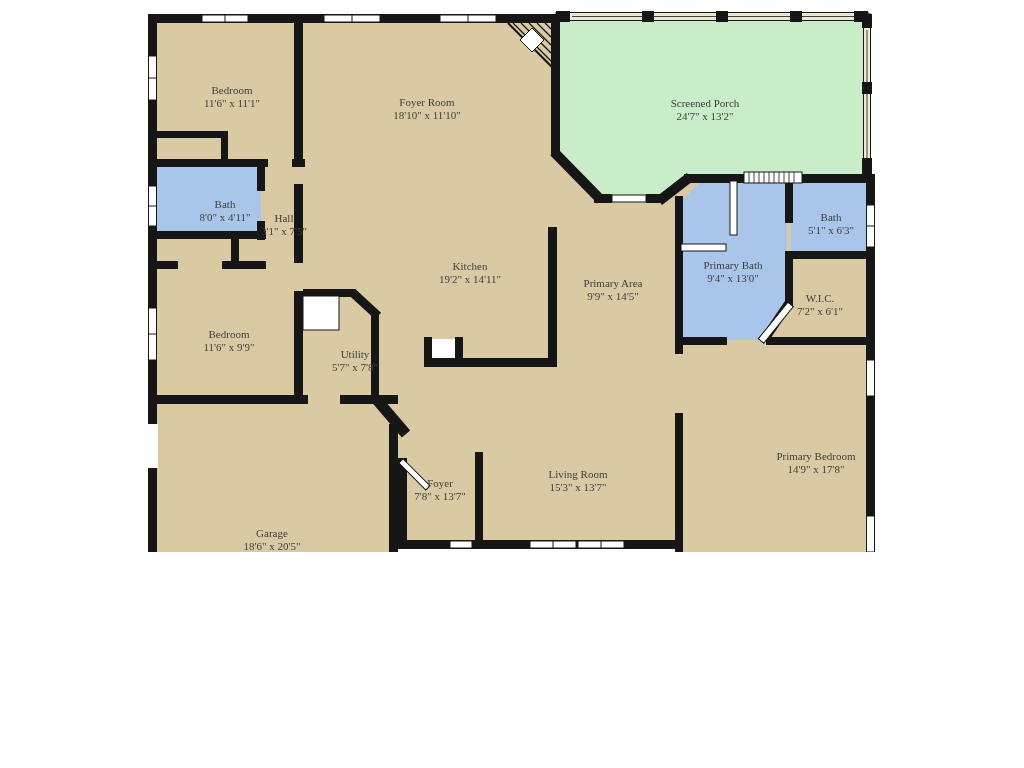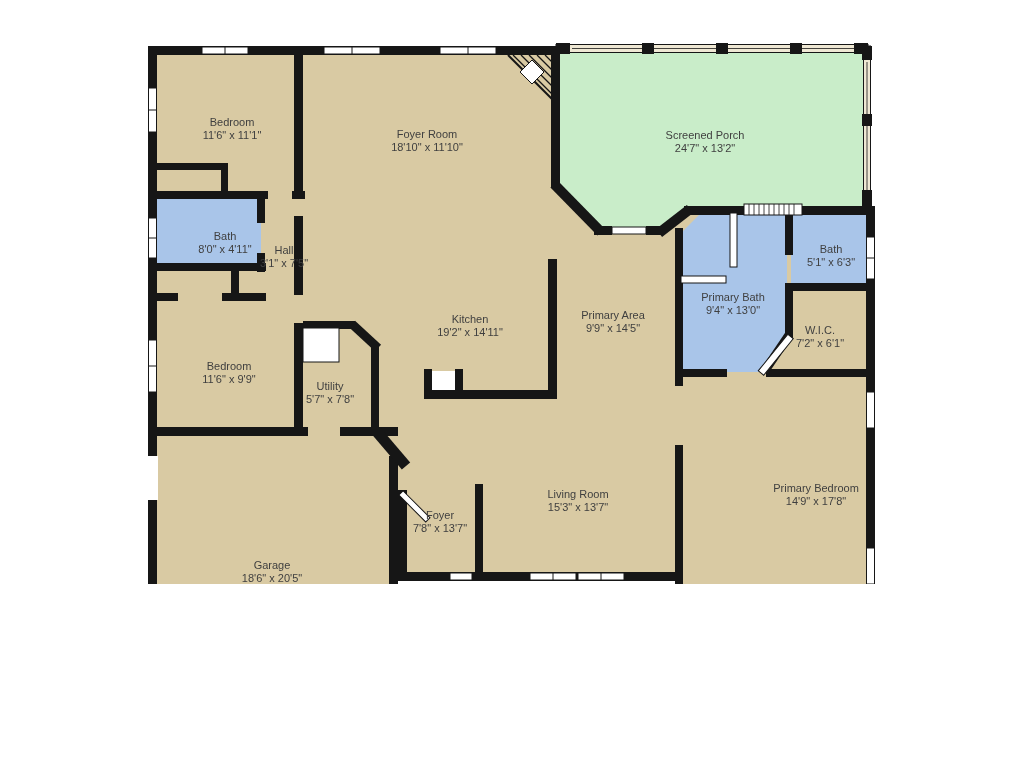--- a/index.html
+++ b/index.html
@@ -1,17 +1,17 @@
 <!DOCTYPE html>
 <html><head>
 <meta charset="utf-8">
 <style>
   html,body{margin:0;padding:0;background:#ffffff;}
   #stage{position:relative;width:1024px;height:552px;background:#ffffff;overflow:hidden;
-         font-family:Liberation Sans, sans-serif;margin-top:32px;}
+         font-family:Liberation Serif, serif;}
   #plan-svg{position:absolute;left:0;top:0;}
   .rl{position:absolute;transform:translateX(-50%);text-align:center;
       font-size:11px;line-height:12.5px;color:#3f3f3f;white-space:nowrap;}
   .watermark{position:absolute;left:6px;top:716px;font-size:28px;letter-spacing:1px;
       color:#cccccc;font-weight:400;}
   .disclaimer{position:absolute;left:0;top:737px;width:1000px;text-align:center;
       font-size:10px;color:#3f3f3f;}
   .compass{position:absolute;left:961px;top:711px;width:28px;text-align:center;}
   .compass .nlabel{font-size:11px;color:#1a1a1a;margin-top:0px;}
 </style>
@@ -197,45 +197,45 @@
       <div>8'0" x 4'11"</div>
     </div>
   <div class="rl" style="left:284px;top:212px">
       <div>Hall</div>
       <div>3'1" x 7'5"</div>
     </div>
   <div class="rl" style="left:229px;top:328px">
       <div>Bedroom</div>
       <div>11'6" x 9'9"</div>
     </div>
-  <div class="rl" style="left:330px;top:348px">
+  <div class="rl" style="left:355px;top:348px">
       <div>Utility</div>
       <div>5'7" x 7'8"</div>
     </div>
-  <div class="rl" style="left:470px;top:281px">
+  <div class="rl" style="left:470px;top:260px">
       <div>Kitchen</div>
       <div>19'2" x 14'11"</div>
     </div>
   <div class="rl" style="left:613px;top:277px">
       <div>Primary Area</div>
       <div>9'9" x 14'5"</div>
     </div>
   <div class="rl" style="left:733px;top:259px">
       <div>Primary Bath</div>
       <div>9'4" x 13'0"</div>
     </div>
   <div class="rl" style="left:831px;top:211px">
       <div>Bath</div>
       <div>5'1" x 6'3"</div>
     </div>
   <div class="rl" style="left:820px;top:292px">
       <div>W.I.C.</div>
       <div>7'2" x 6'1"</div>
     </div>
-  <div class="rl" style="left:578px;top:456px">
+  <div class="rl" style="left:578px;top:468px">
       <div>Living Room</div>
       <div>15'3" x 13'7"</div>
     </div>
   <div class="rl" style="left:440px;top:477px">
       <div>Foyer</div>
       <div>7'8" x 13'7"</div>
     </div>
   <div class="rl" style="left:816px;top:450px">
       <div>Primary Bedroom</div>
       <div>14'9" x 17'8"</div>

